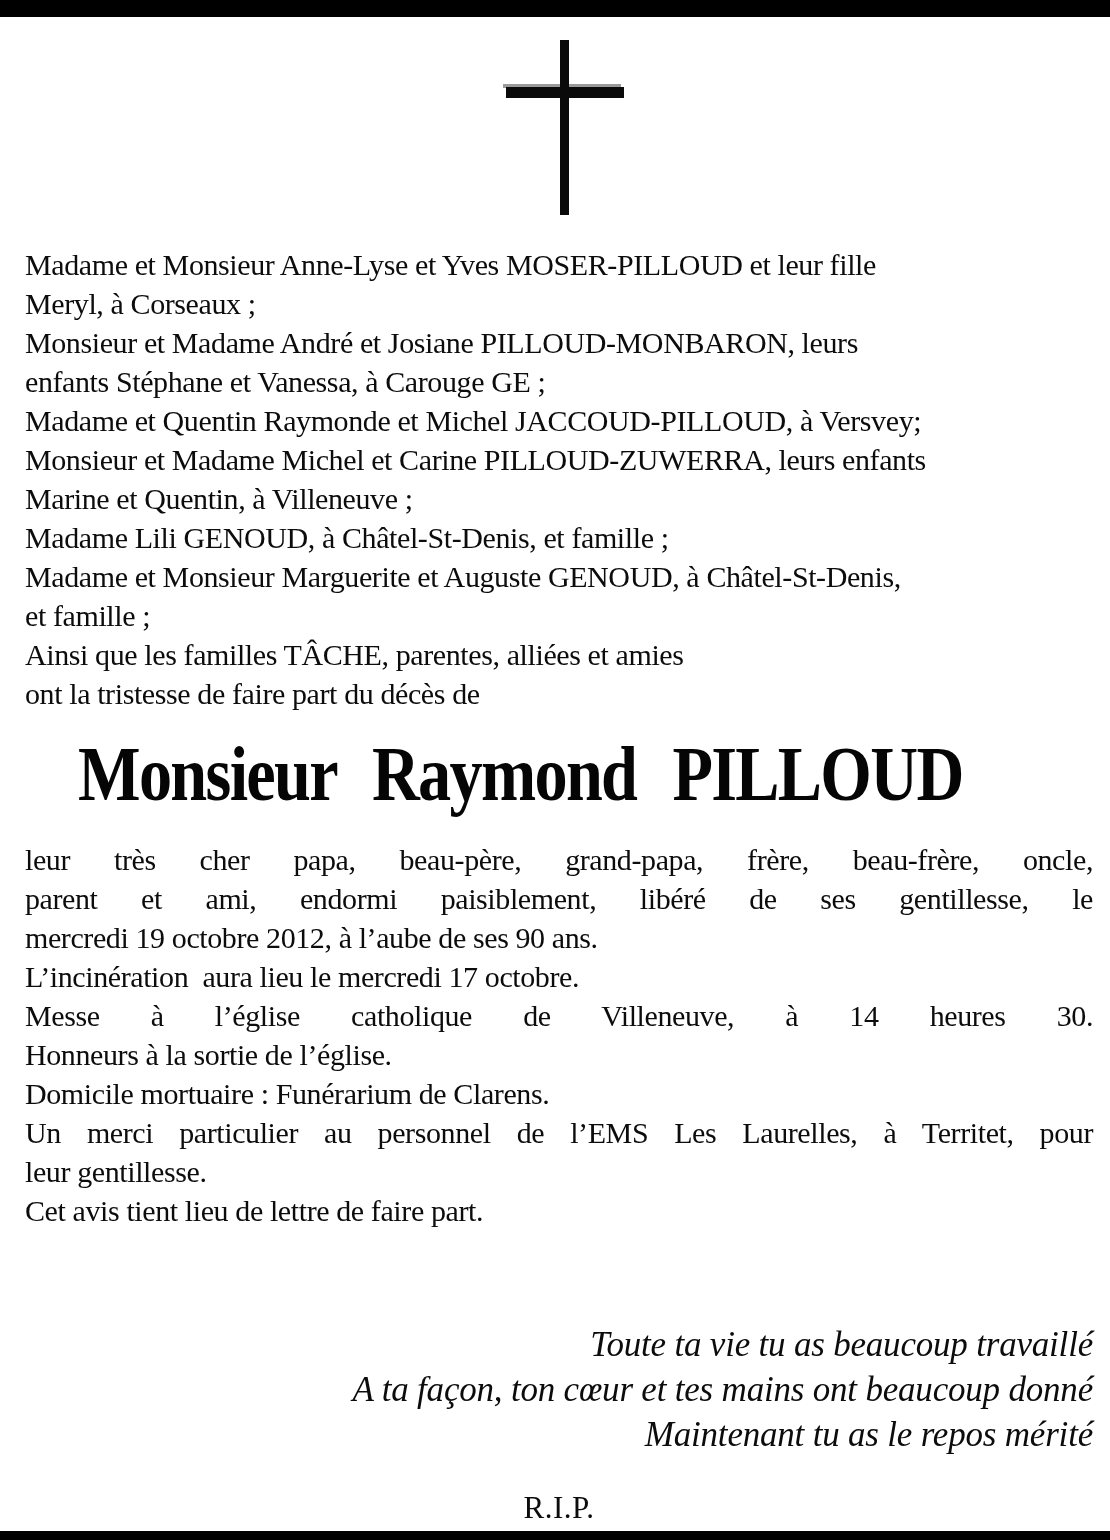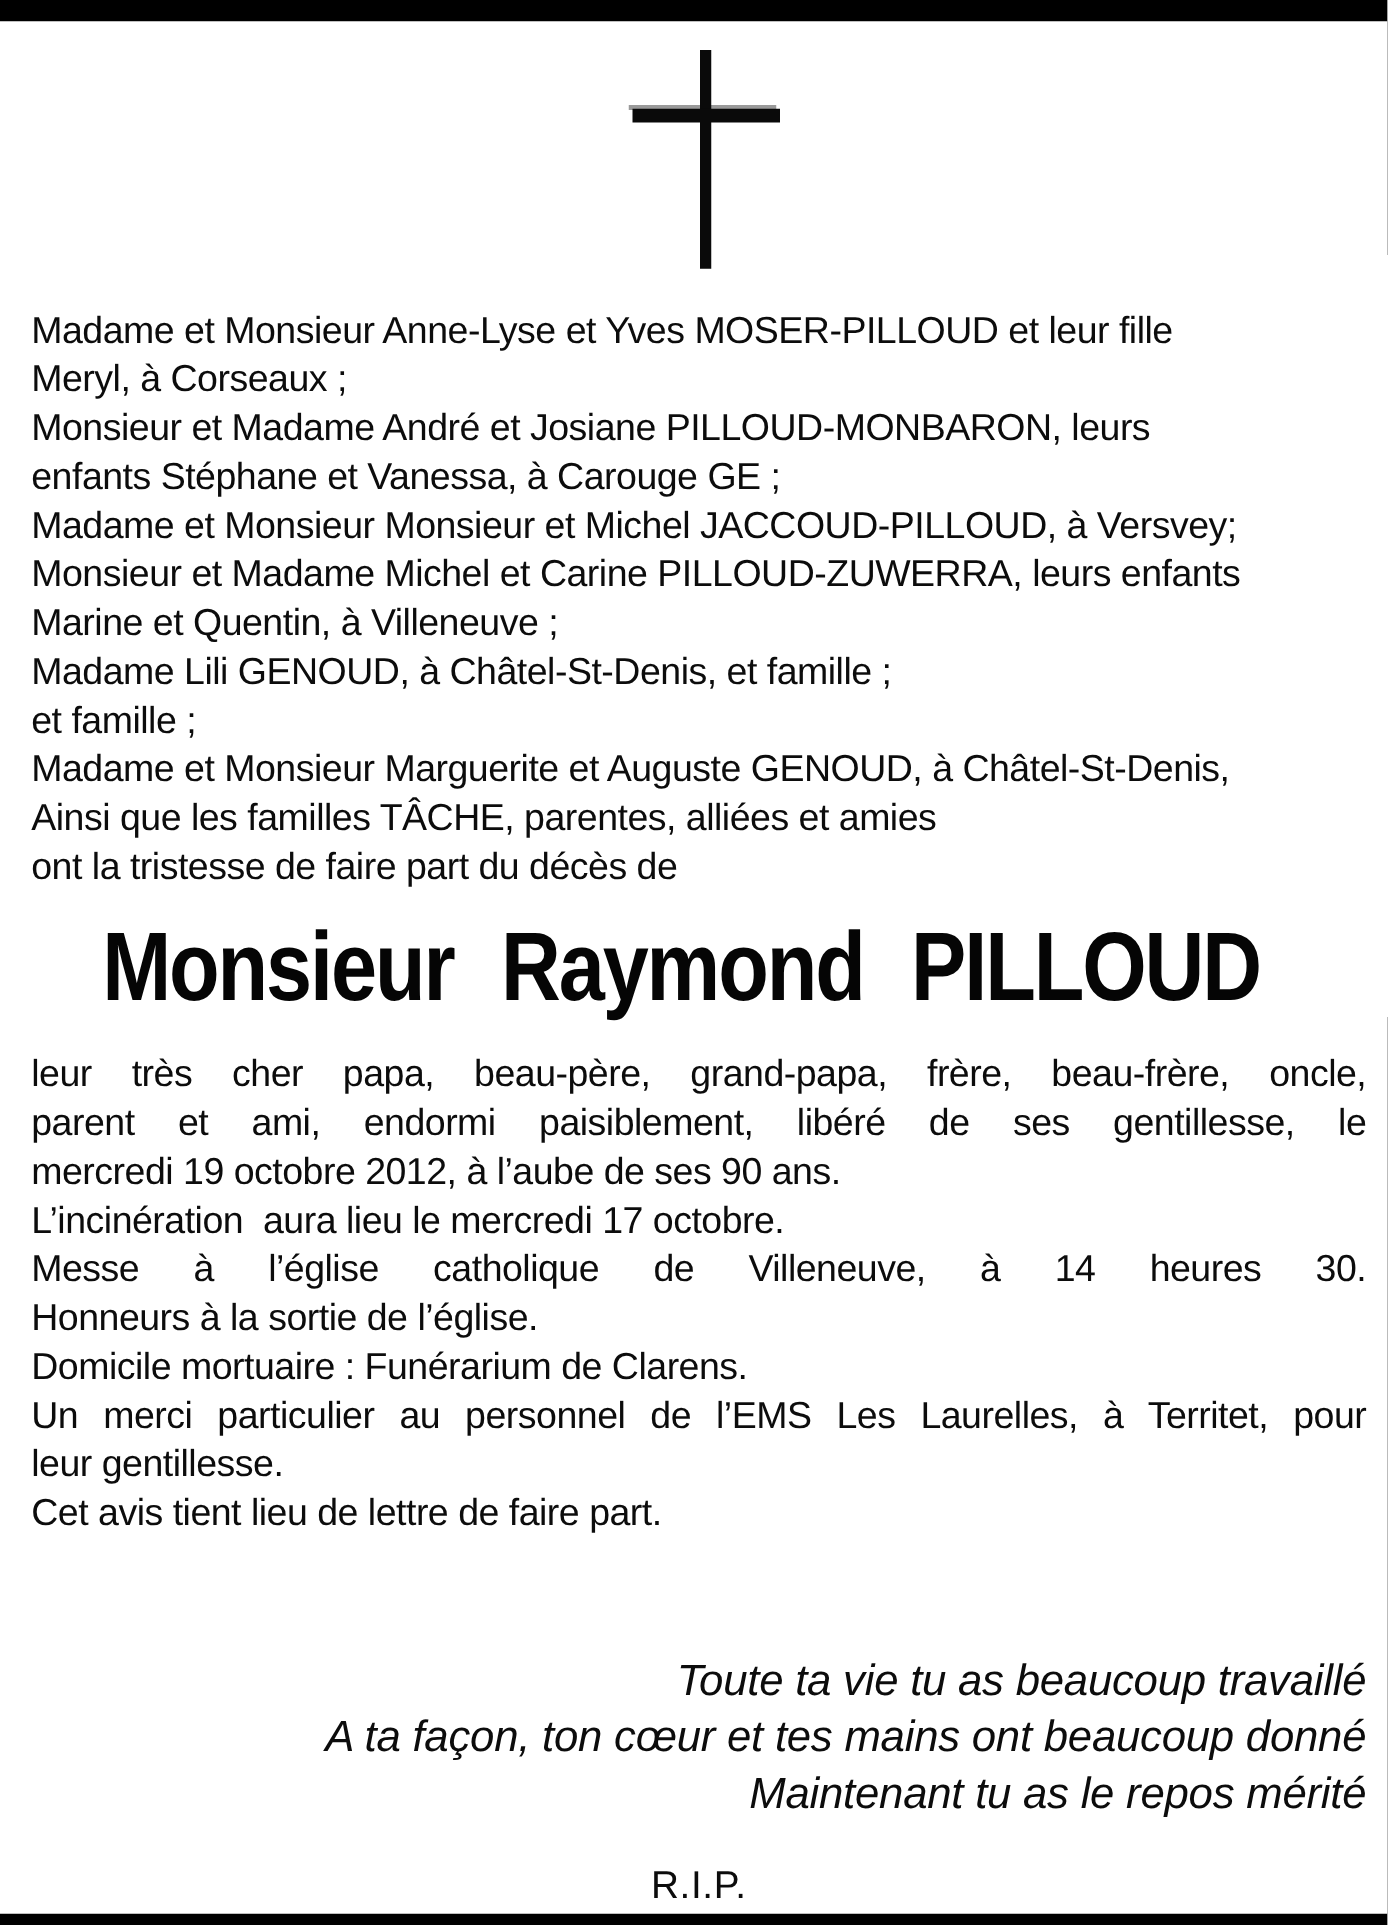--- a/index.html
+++ b/index.html
@@ -2,21 +2,21 @@
 <html><head>
 <meta charset="utf-8">
 <style>
   html, body { margin: 0; padding: 0; background: #888; }
   .page {
     position: relative;
     width: 1110px;
     height: 1540px;
     background: #ffffff;
     color: #0c0c0c;
-    font-family: Liberation Sans, sans-serif;
+    font-family: Liberation Serif, serif;
     overflow: hidden;
   }
   .scan-bar { position: absolute; left: 0; width: 1110px; background: #000; }
   .scan-bar.top { top: 0; height: 17px; }
   .scan-bar.bottom { top: 1531px; height: 9px; }
 
   
   .cross-v { position: absolute; left: 560px; top: 40px; width: 9px; height: 175px; background: #0a0a0a; }
   .cross-h { position: absolute; left: 506px; top: 87px; width: 118px; height: 11px; background: #0a0a0a; }
   .cross-h-shadow { position: absolute; left: 503px; top: 84px; width: 118px; height: 4px; background: #9a9a9a; }
@@ -80,26 +80,26 @@
     <div class="cross-h-shadow"></div>
     <div class="cross-v"></div>
     <div class="cross-h"></div>
   </div>
 
   <div class="textcol names-block">
     <div class="line">Madame et Monsieur Anne-Lyse et Yves MOSER-PILLOUD et leur fille</div>
     <div class="line">Meryl, à Corseaux ;</div>
     <div class="line">Monsieur et Madame André et Josiane PILLOUD-MONBARON, leurs</div>
     <div class="line">enfants Stéphane et Vanessa, à Carouge GE ;</div>
-    <div class="line">Madame et Monsieur Monsieur et Michel JACCOUD-PILLOUD, à Versvey;</div>
+    <div class="line">Madame et Quentin Raymonde et Michel JACCOUD-PILLOUD, à Versvey;</div>
     <div class="line">Monsieur et Madame Michel et Carine PILLOUD-ZUWERRA, leurs enfants</div>
     <div class="line">Marine et Quentin, à Villeneuve ;</div>
     <div class="line">Madame Lili GENOUD, à Châtel-St-Denis, et famille ;</div>
+    <div class="line">Madame et Monsieur Marguerite et Auguste GENOUD, à Châtel-St-Denis,</div>
     <div class="line">et famille ;</div>
-    <div class="line">Madame et Monsieur Marguerite et Auguste GENOUD, à Châtel-St-Denis,</div>
     <div class="line">Ainsi que les familles TÂCHE, parentes, alliées et amies</div>
     <div class="line">ont la tristesse de faire part du décès de</div>
   </div>
 
   <div class="title-block">
     <span class="title-inner">Monsieur Raymond PILLOUD</span>
   </div>
 
   <div class="textcol body-block">
     <div class="line stretch">leur très cher papa, beau-père, grand-papa, frère, beau-frère, oncle,</div>

